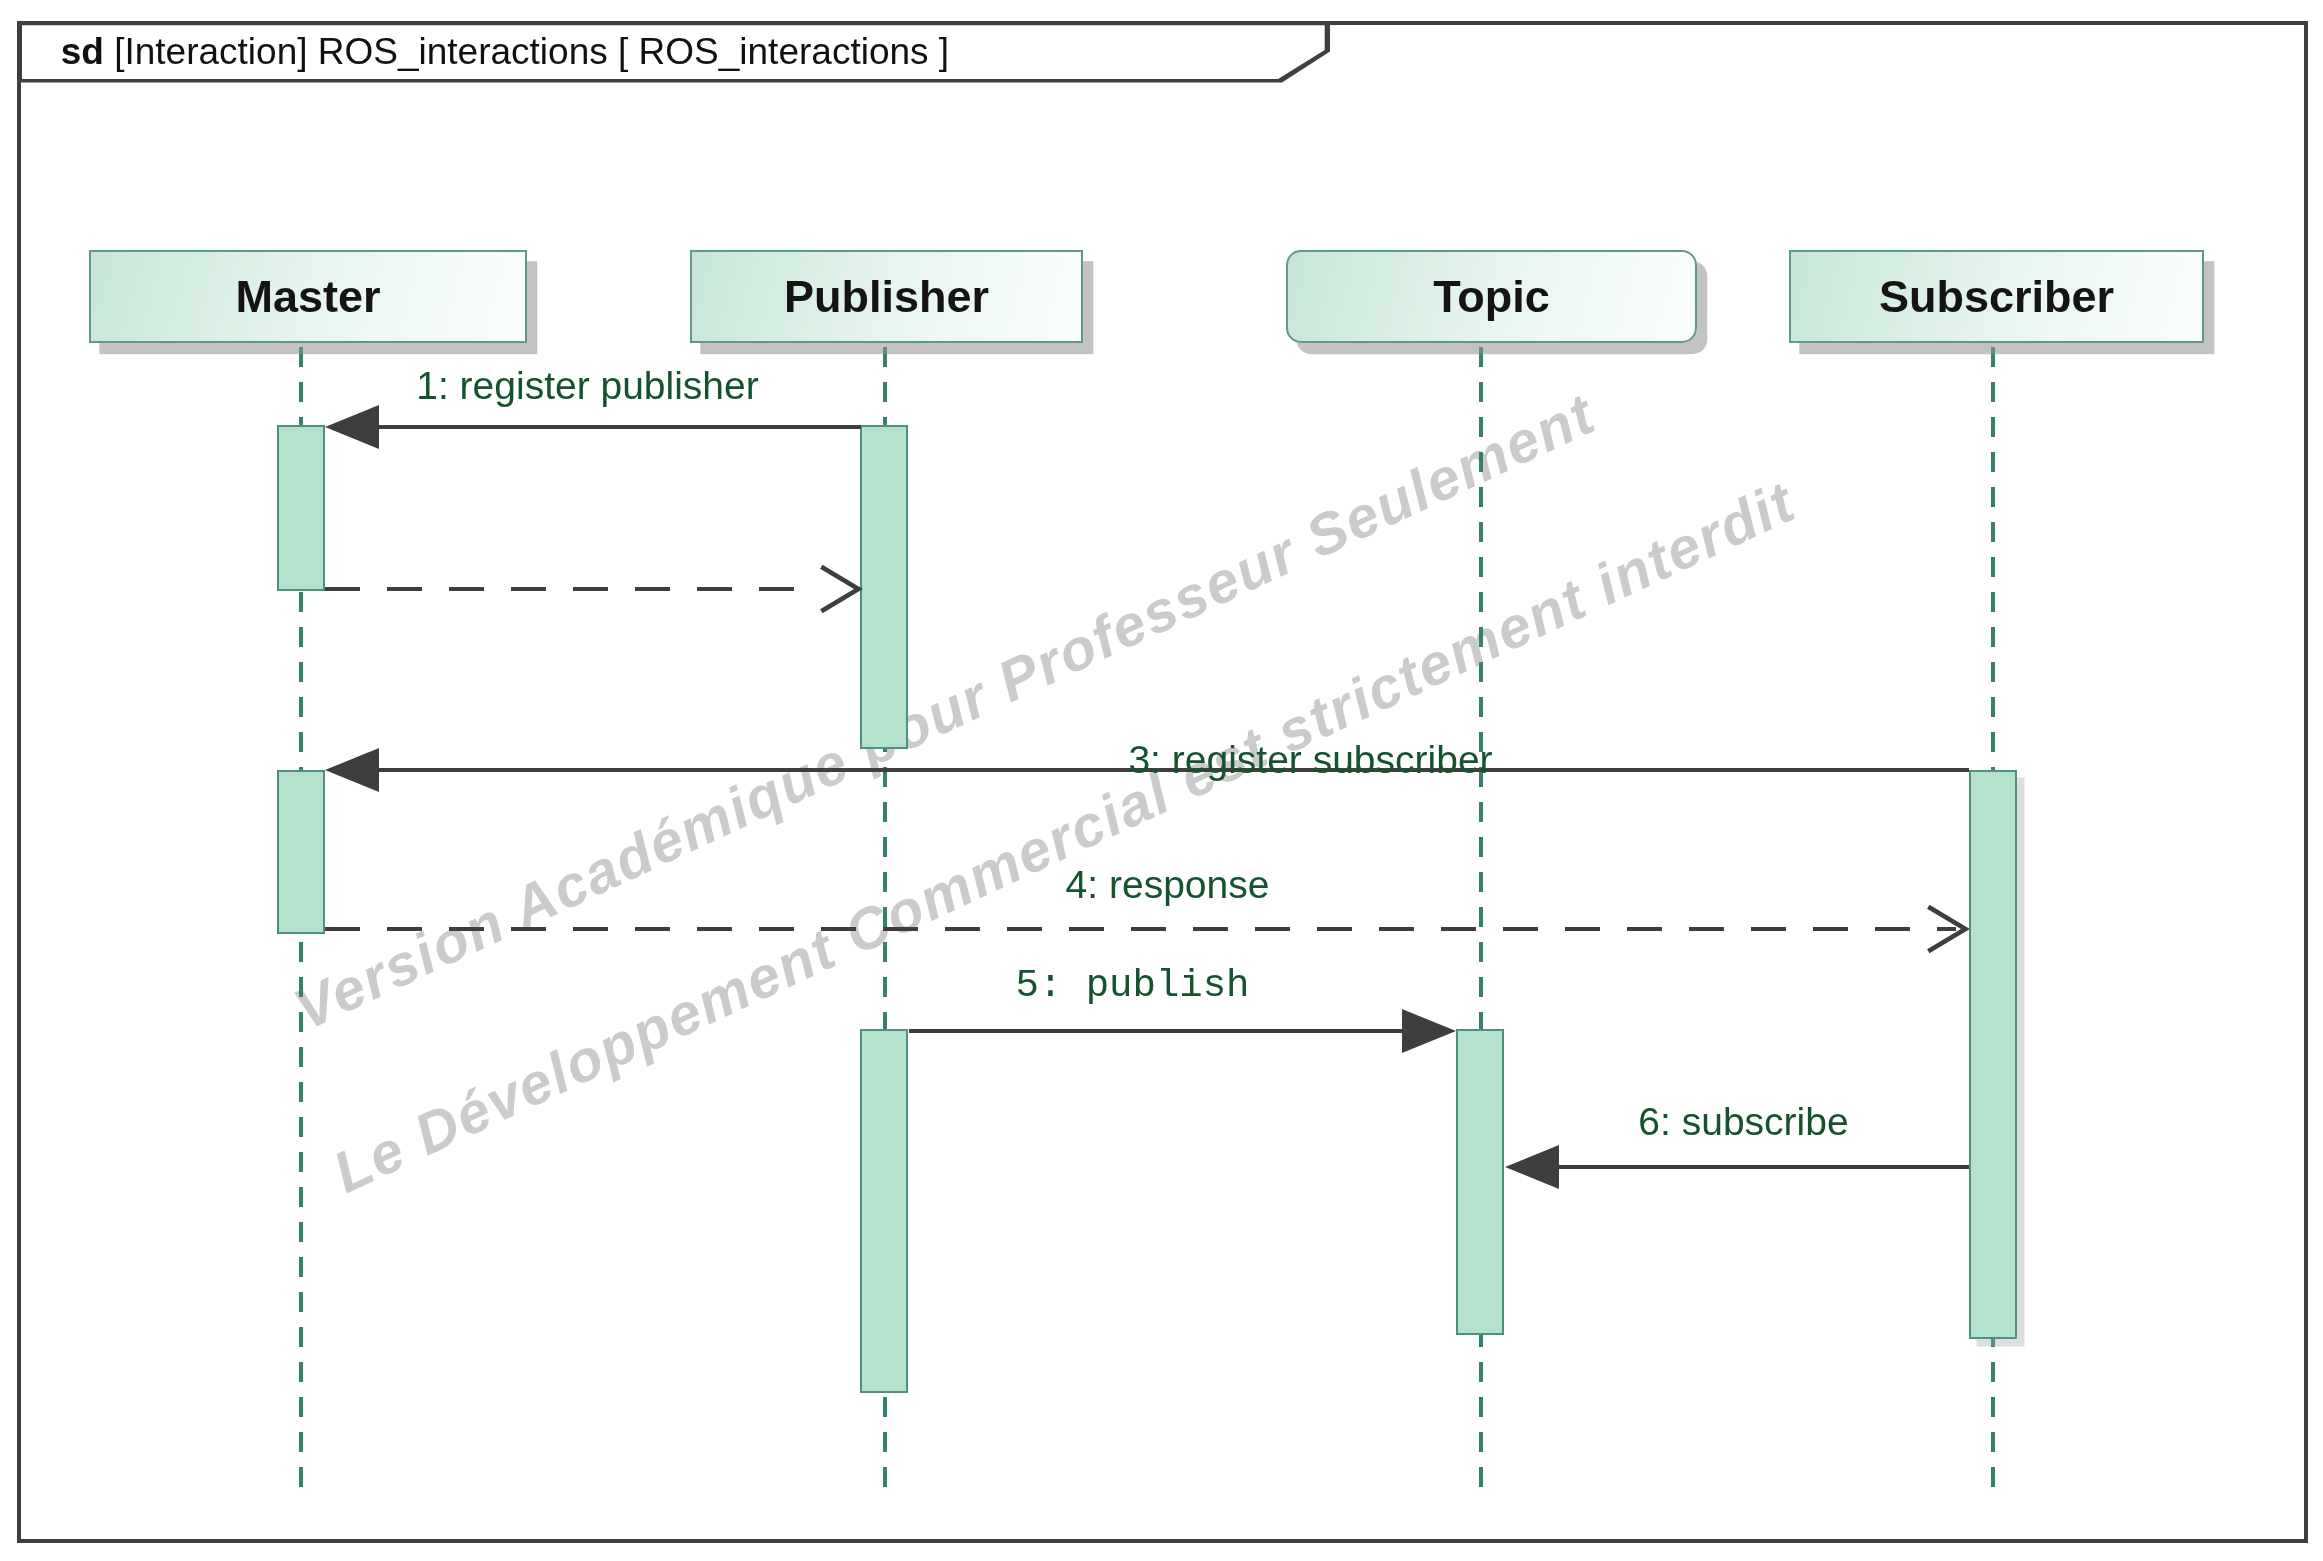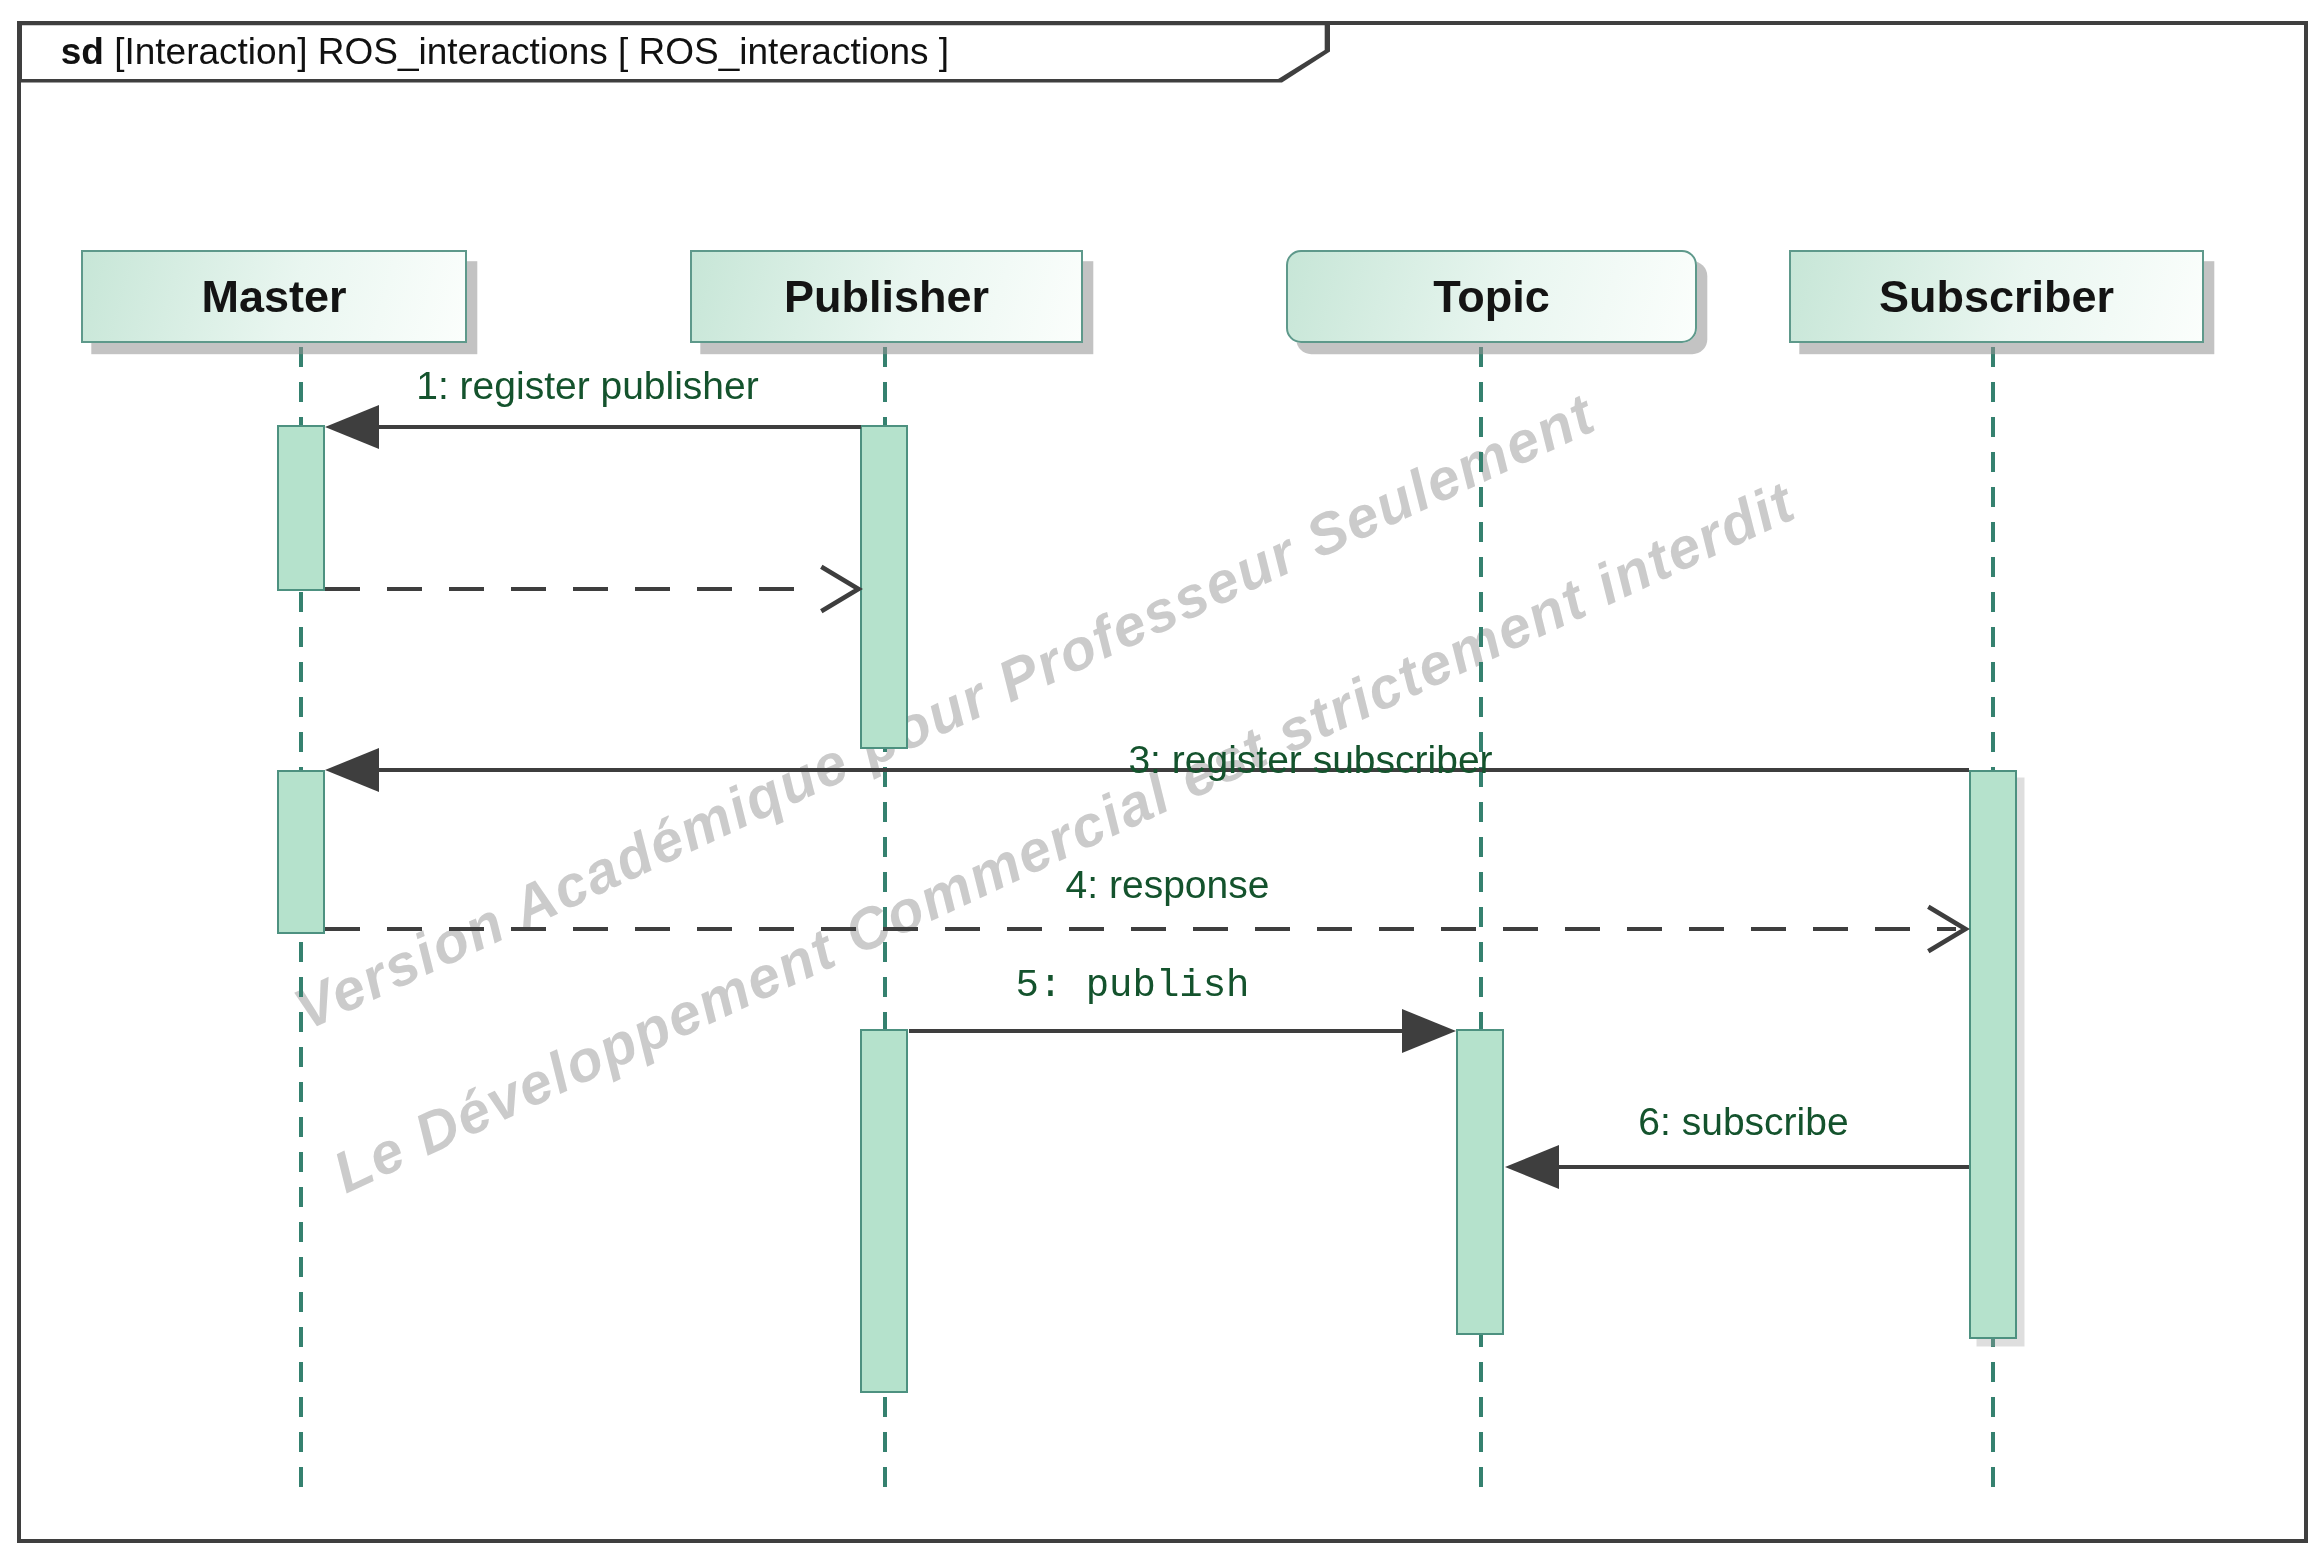--- a/index.html
+++ b/index.html
@@ -72,21 +72,21 @@
     border: 2.8px solid var(--head-border);
     box-shadow: 10.3px 11.2px 0 0 rgba(145,145,145,0.55);
     display: flex;
     align-items: center;
     justify-content: center;
     font-size: 45px;
     font-weight: bold;
     color: #141414;
     z-index: 4;
   }
-  .head-master     { left: 81px;   width: 386px; }
+  .head-master     { left: 89px;   width: 438px; }
   .head-publisher  { left: 690px;  width: 393px; }
   .head-topic      { left: 1286px; width: 411px; border-radius: 15px; }
   .head-subscriber { left: 1789px; width: 415px; }
 
   
   .lifeline {
     position: absolute;
     top: 347px; height: 1143px;
     width: 3.7px;
     background: repeating-linear-gradient(180deg,

